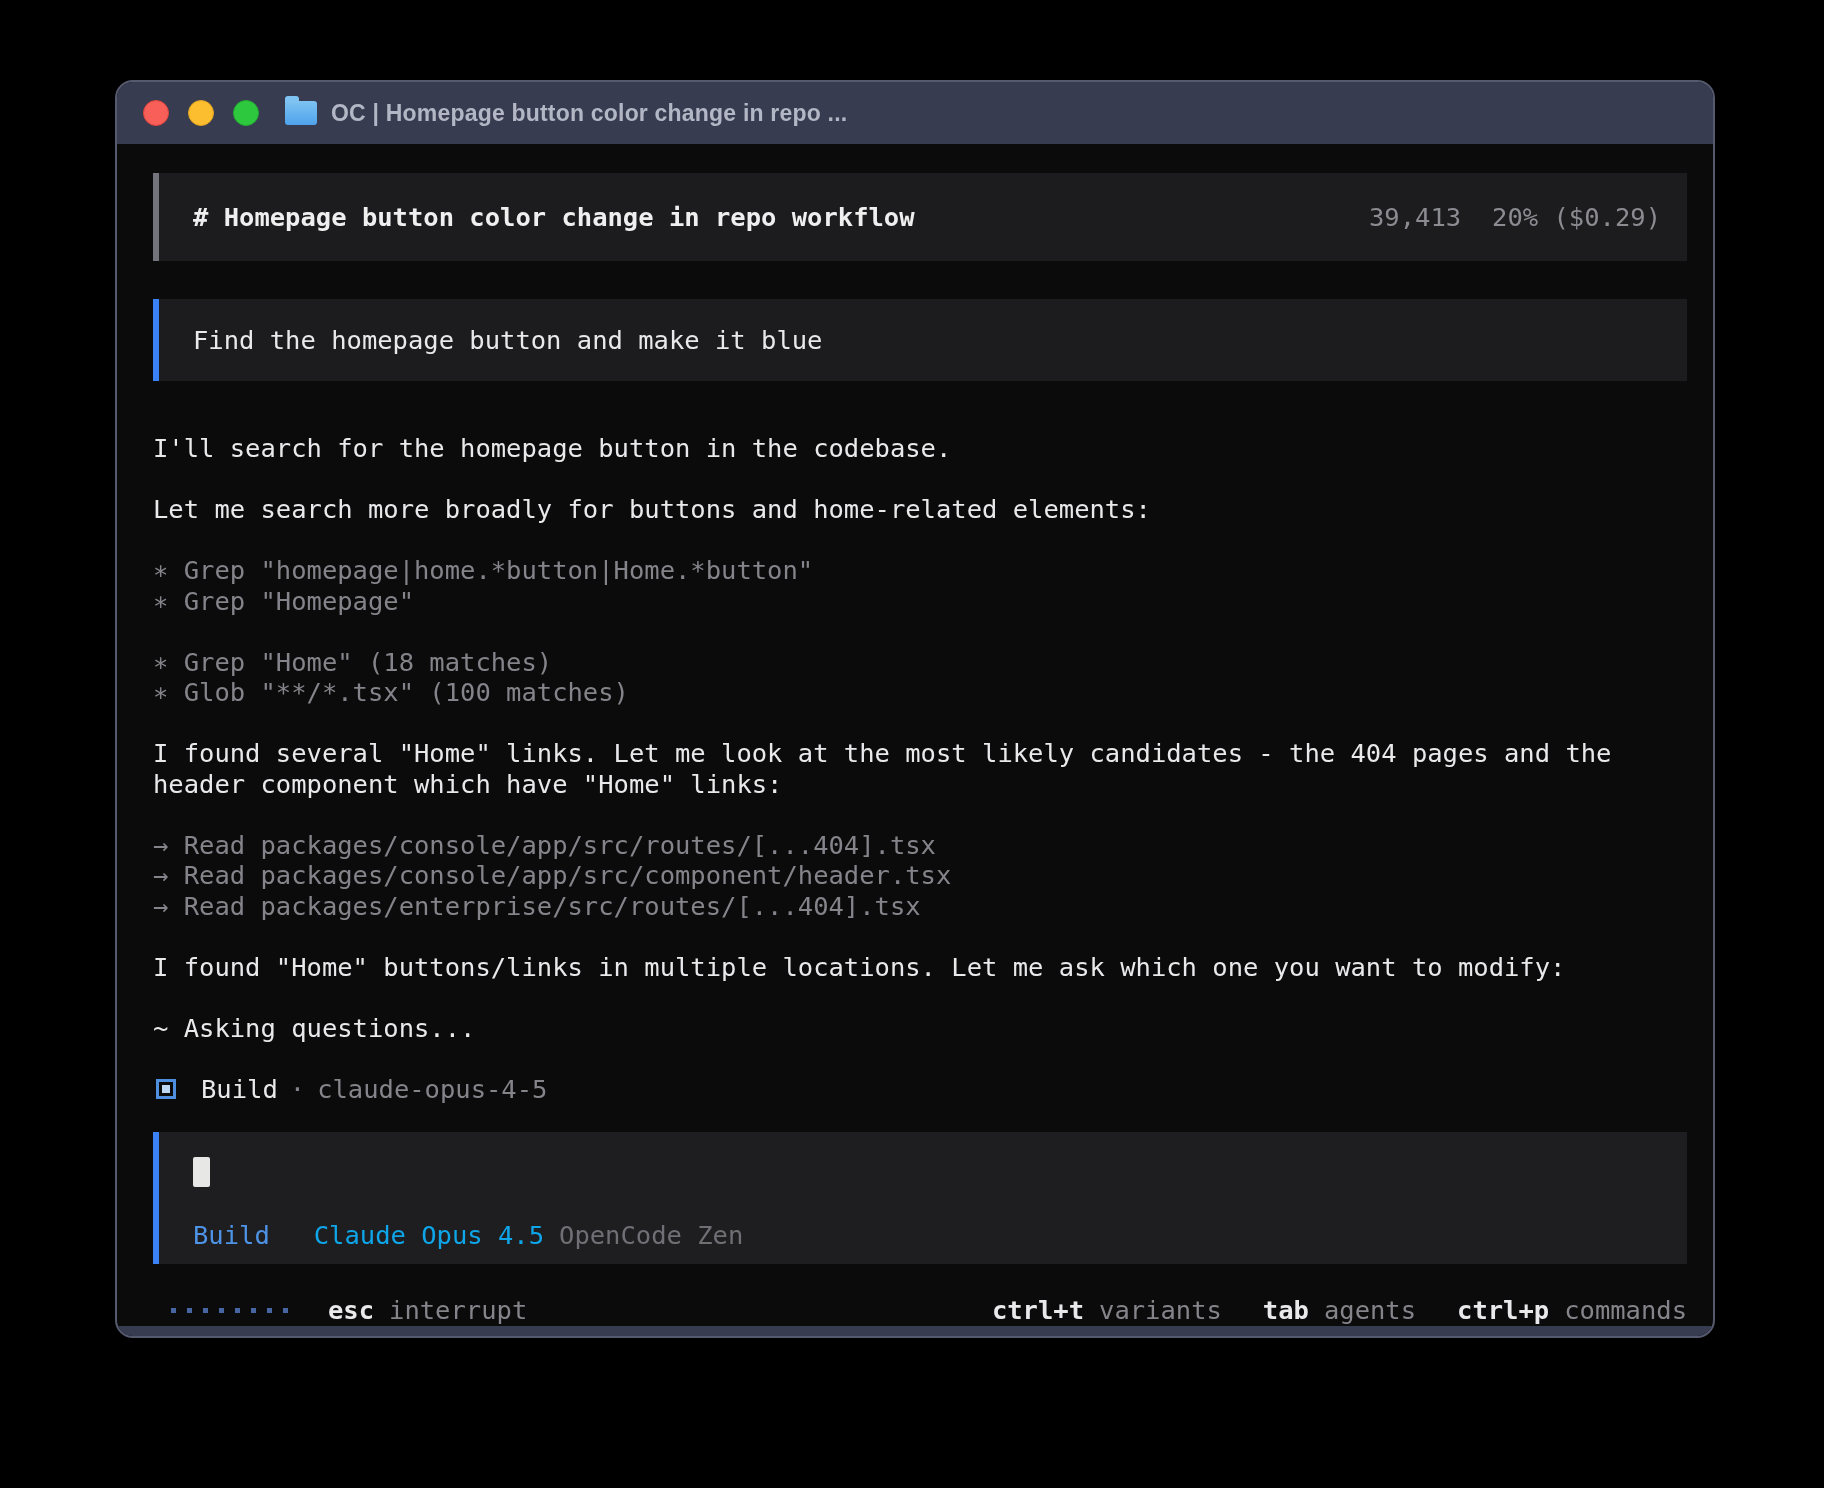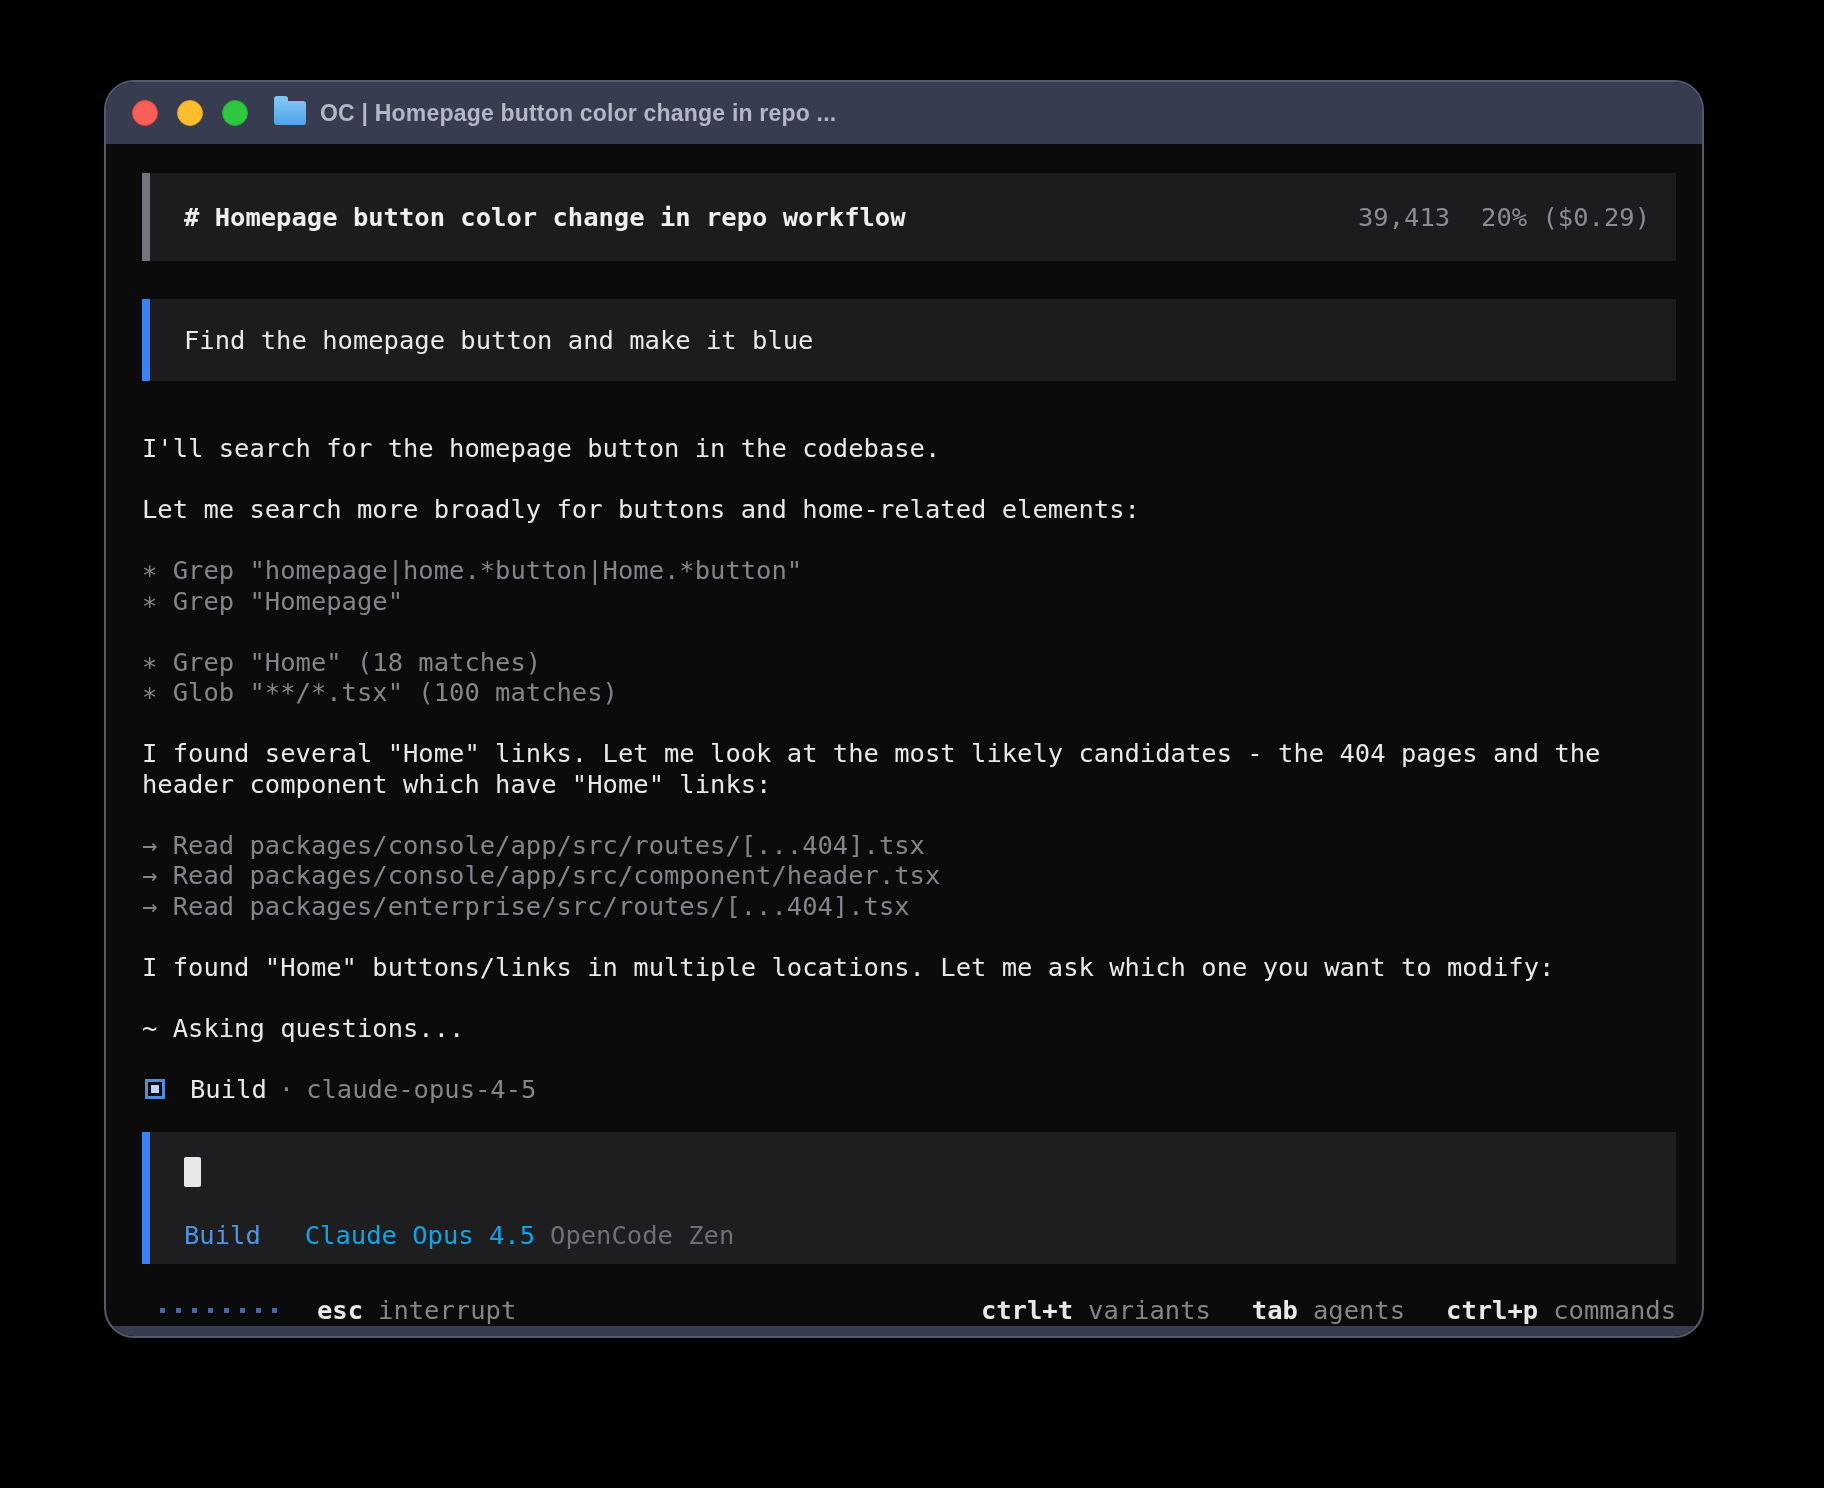--- a/index.html
+++ b/index.html
@@ -1,21 +1,21 @@
 <!DOCTYPE html>
 <html><head>
 <meta charset="utf-8">
 <style>
   * { margin:0; padding:0; box-sizing:border-box; }
   html,body { width:1824px; height:1488px; background:#000; overflow:hidden; }
   .stage { position:relative; width:1824px; height:1488px; background:#000; }
 
   .window {
-    position:absolute; left:104px; top:80px; width:1600px; height:1258px;
-    background:#0b0b0c; border:2px solid #565a6e; border-radius:30px;
+    position:absolute; left:115px; top:80px; width:1600px; height:1258px;
+    background:#0b0b0c; border:2px solid #565a6e; border-radius:18px;
     overflow:hidden; display:flex; flex-direction:column;
   }
 
   
   .titlebar {
     flex:0 0 62px; background:#383c50; display:flex; align-items:center;
     padding:0 26px;
   }
   .lights { display:flex; gap:19px; }
   .light { width:26px; height:26px; border-radius:50%; display:inline-block; }
@@ -28,21 +28,21 @@
     height:7px; background:#7ec3f2; border-radius:3px 3px 0 0; }
   .wtitle { margin-left:14px; font:bold 23px "Liberation Sans", sans-serif;
     color:#b3b7c5; letter-spacing:.2px; white-space:nowrap; }
 
   
   .content {
     flex:1 1 auto; padding:29px 26px 0 36px;
     font-family:"DejaVu Sans Mono", monospace; font-size:25.5px;
     line-height:30.5px; color:#e9e9eb;
   }
-  .box { background:#1c1c1e; border-left:8px solid #3b82f6; padding:0 26px 0 34px;gap:33px; }
+  .box { background:#1c1c1e; border-left:6px solid #3b82f6; padding:0 26px 0 34px;gap:33px; }
 
   .header-box { height:88px; border-left-color:#74747c; display:flex;
     align-items:center; justify-content:space-between; }
   .header-title { font-weight:bold; color:#efefef; white-space:pre; }
   .header-stats { color:#8b8b92; display:flex; gap:31px; white-space:pre; }
 
   .user-box { height:82px; margin-top:38px; display:flex; align-items:center; }
   .user-text { color:#e9e9eb; white-space:pre; }
 
   #transcript { margin-top:52px; }

